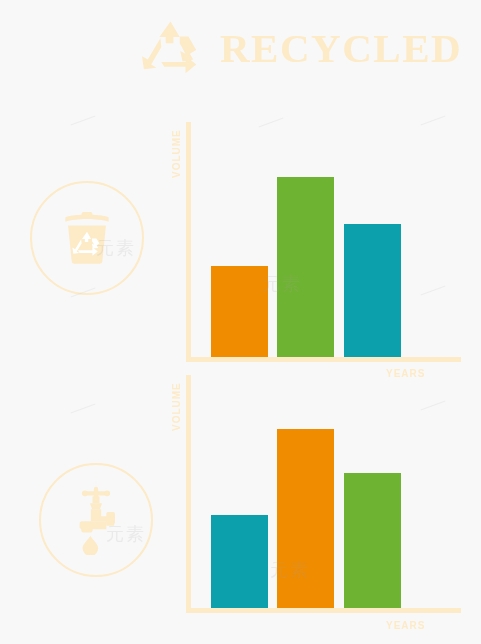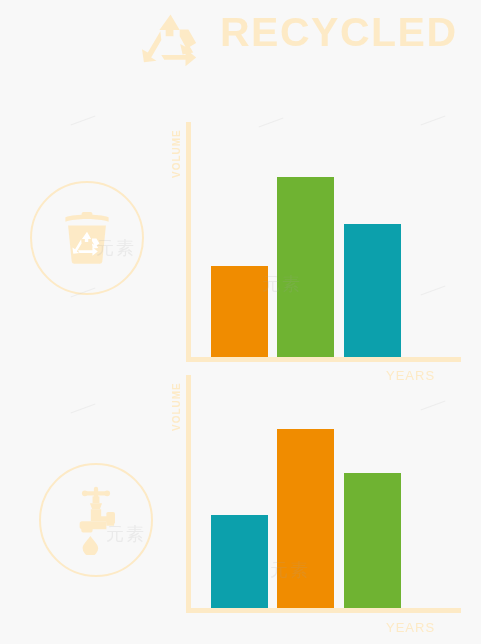--- a/index.html
+++ b/index.html
@@ -19,22 +19,23 @@
   }
 
   
   .header {
     position: absolute;
     left: 140px;
     top: 12px;
     width: 330px;
     height: 72px;
     display: flex;
-    align-items: flex-start;
+    align-items: center;
     gap: 18px;
+    font-family: Liberation Serif, serif;
   }
   .recycle-symbol {
     width: 62px;
     height: 58px;
     flex: 0 0 auto;
   }
   .poster-title {
     font-size: 41px;
     font-weight: bold;
     letter-spacing: 1.5px;
@@ -105,22 +106,22 @@
     color: #fdeac6;
     transform: rotate(-90deg);
     transform-origin: left top;
     white-space: nowrap;
   }
   #chart-1 .label-volume { left: 11px; top: 68px; }
   #chart-2 .label-volume { left: 11px; top: 68px; }
 
   .label-years {
     position: absolute;
-    font-size: 13px;
-    font-weight: normal;
+    font-size: 10px;
+    font-weight: bold;
     letter-spacing: 1px;
     color: #fdeac6;
     white-space: nowrap;
   }
   #chart-1 .label-years { left: 226px; top: 258px; }
   #chart-2 .label-years { left: 226px; top: 257px; }
 
   
   .bar {
     position: absolute;

